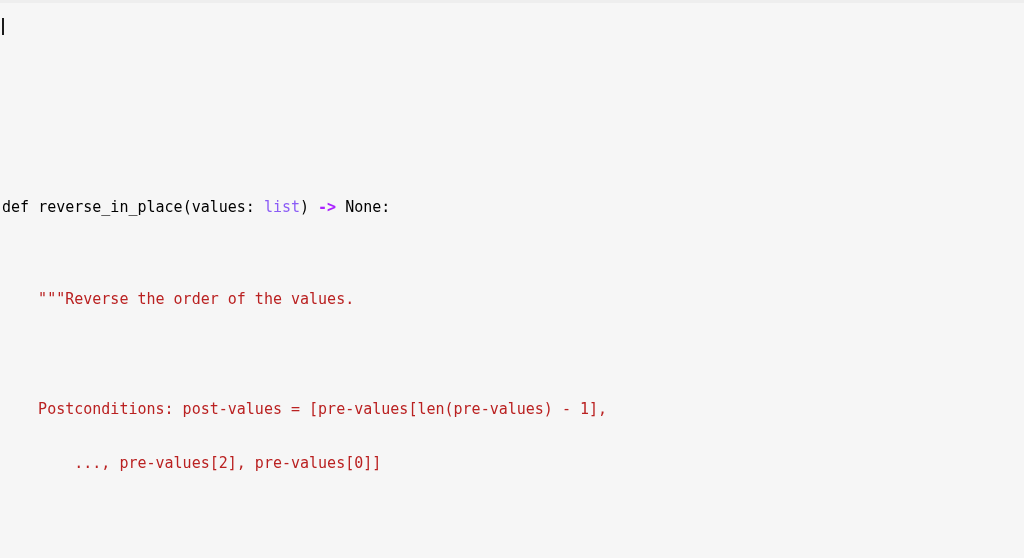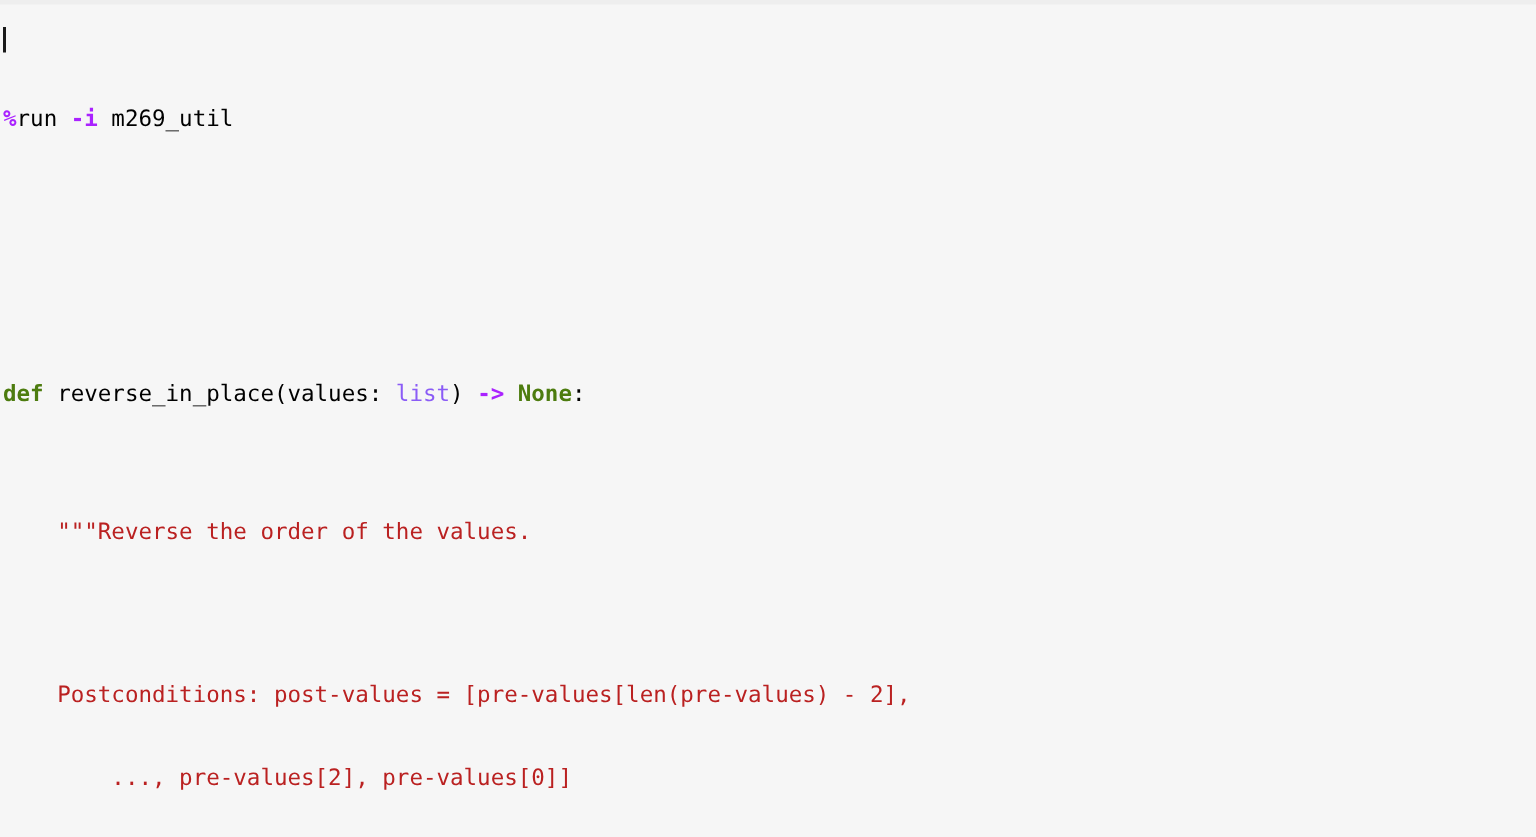--- a/index.html
+++ b/index.html
@@ -47,21 +47,21 @@
   }
 
   .ln {
     display: block;
     height: 18.3px;
     white-space: pre;
     padding-left: 2px;
   }
 
   
-  .tok-kw       { color: #4d7c0f; font-weight: bold; }   
+  .tok-kw       { color: #000000; font-weight: normal; }   
   .tok-builtin  { color: #8b5cf6; }                      
   .tok-def      { color: #000000; }                      
   .tok-op       { color: #aa22ff; font-weight: bold; }   
   .tok-magic    { color: #aa22ff; font-weight: bold; }   
   .tok-str      { color: #ba2121; }  
   .tok-plain    { color: #000000; }
 
   
   #caret {
     position: absolute;
@@ -75,32 +75,31 @@
 </head>
 <body>
 
 <div id="cell">
 
   <div id="cell-top-edge"></div>
 
   <div id="code-area">
 
     
-    <span class="ln"><span class="tok-magic">%</span><span class="tok-plain">run</span><span class="tok-plain"> </span><span class="tok-magic">-i</span><span class="tok-plain"> m269_util</span></span>
 
     
     <span class="ln"></span>
 
     
     <span class="ln"><span class="tok-kw">def</span><span class="tok-plain"> </span><span class="tok-def">reverse_in_place</span><span class="tok-plain">(</span><span class="tok-plain">values</span><span class="tok-plain">: </span><span class="tok-builtin">list</span><span class="tok-plain">)</span><span class="tok-op"> -&gt; </span><span class="tok-kw">None</span><span class="tok-plain">:</span></span>
 
     
     <span class="ln tok-str">    """Reverse the order of the values.</span>
     <span class="ln tok-str"></span>
-    <span class="ln tok-str">    Postconditions: post-values = [pre-values[len(pre-values) - 2],</span>
+    <span class="ln tok-str">    Postconditions: post-values = [pre-values[len(pre-values) - 1],</span>
     <span class="ln tok-str">        ..., pre-values[2], pre-values[0]]</span>
     
 
     
     
 
     
     
 
     

